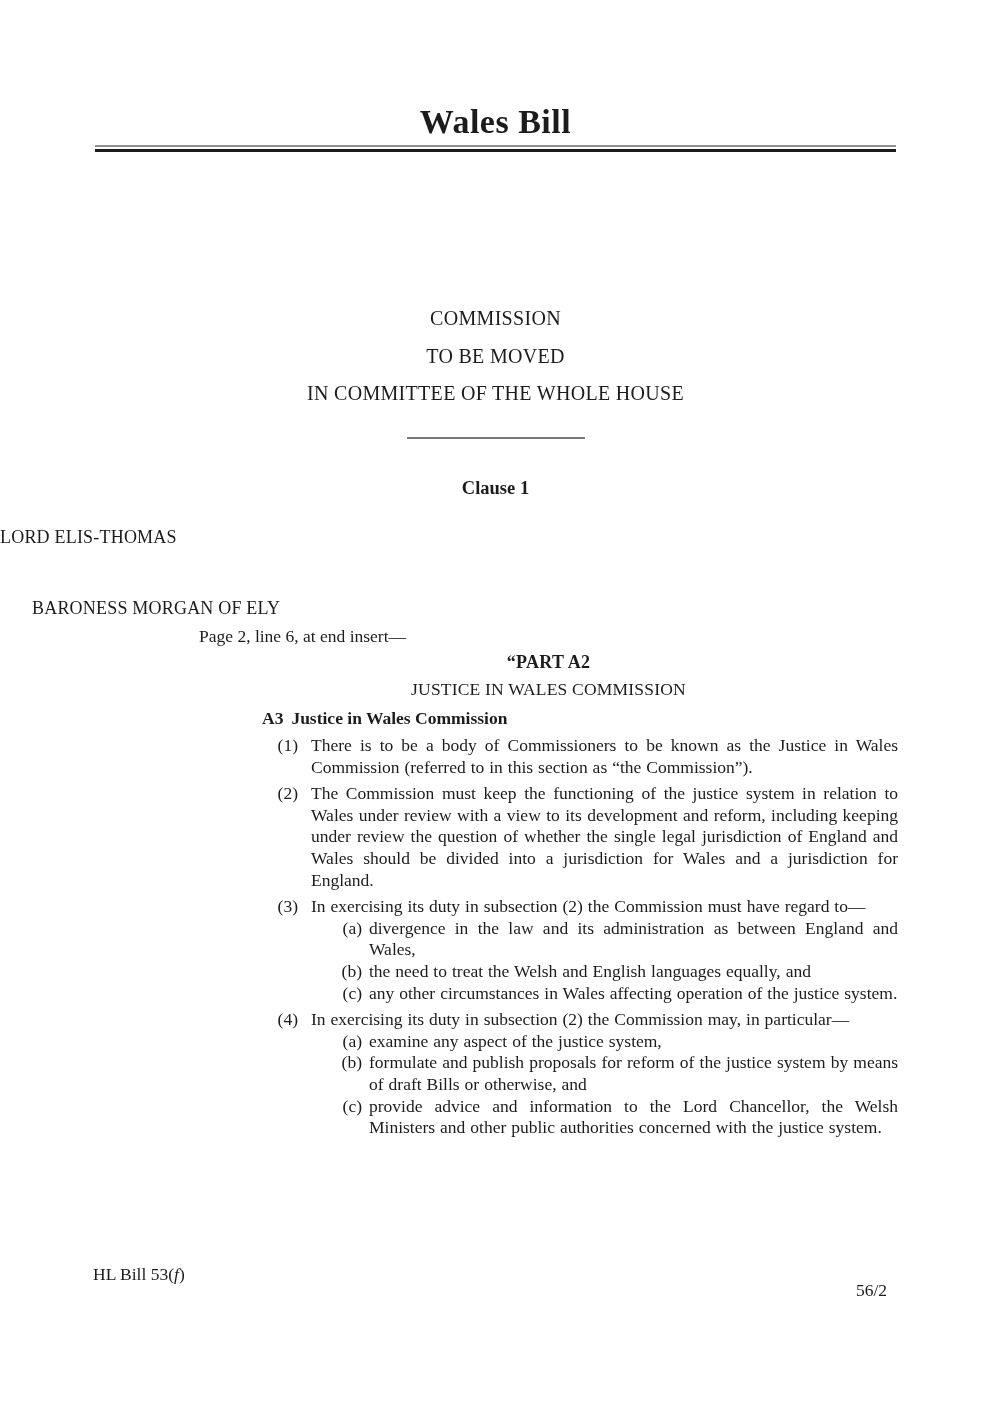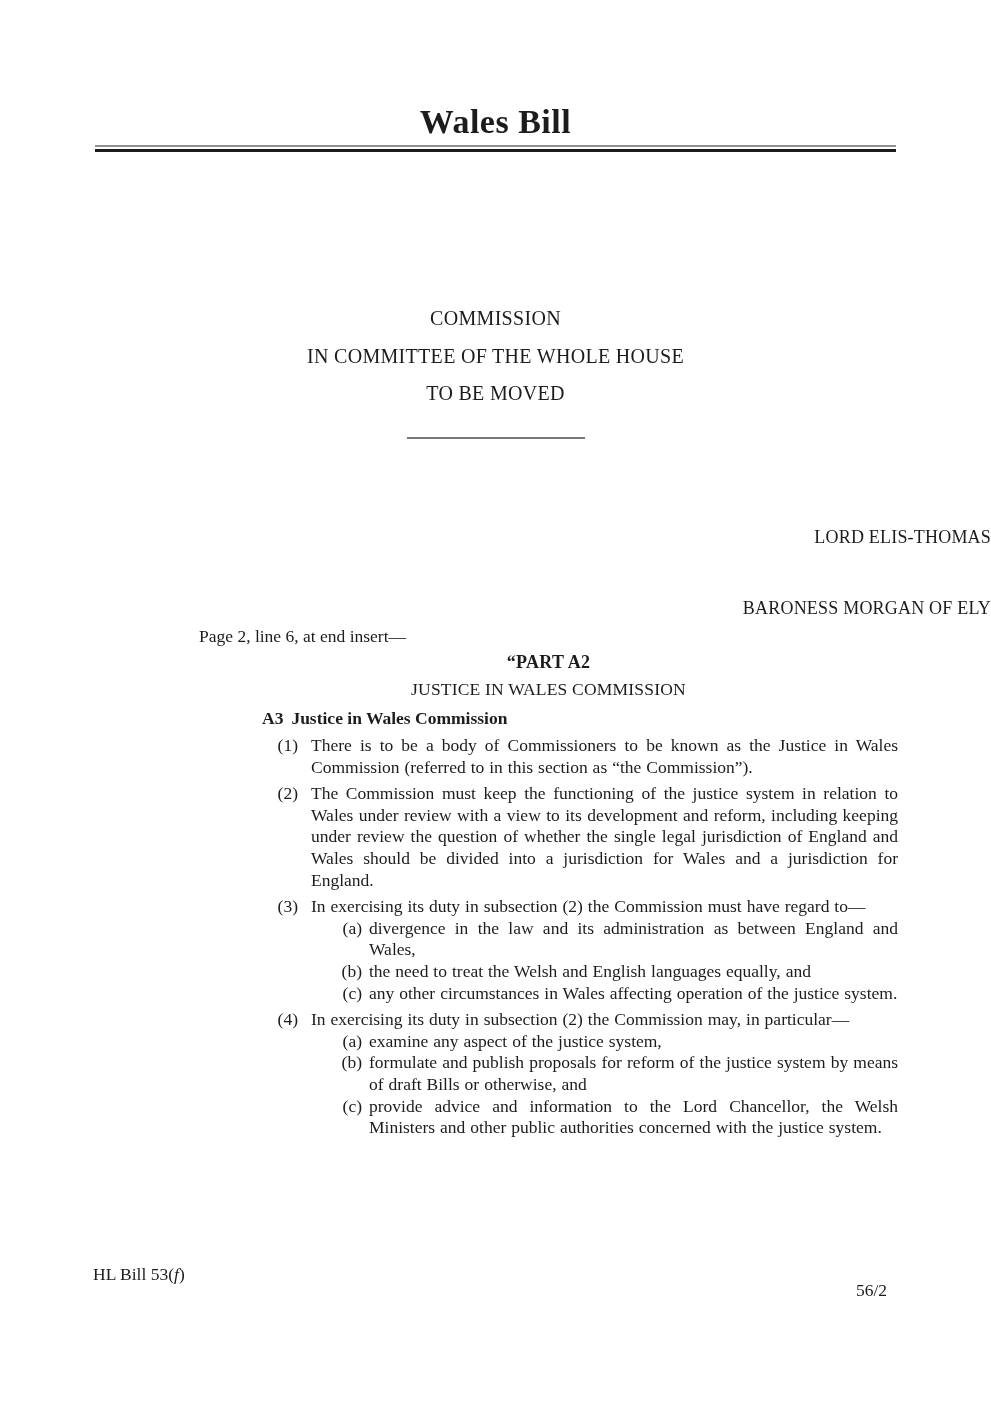--- a/index.html
+++ b/index.html
@@ -52,21 +52,21 @@
     position: absolute;
     top: 478px; left: 0; right: 0;
     text-align: center;
     font-size: 18.5px;
     font-weight: 700;
   }
 
   .mover {
     position: absolute;
     left: 0; right: 0;
-    text-align: right;
+    text-align: left;
     font-size: 18px;
     letter-spacing: 0.2px;
   }
   .mover-1 { top: 527px; }
   .mover-2 { top: 598px; padding-left: 32px; }
 
   .instr {
     position: absolute;
     left: 199px; right: 93px;
     font-size: 17.5px;
@@ -141,26 +141,27 @@
 </head>
 <body>
 
 <div class="page">
 
   <h1 class="bill-title">Wales Bill</h1>
   <div class="title-rule"></div>
 
   <div class="amend-header">
     <div>COMMISSION</div>
+    <div>TO BE MOVED</div>
     <div>IN COMMITTEE OF THE WHOLE HOUSE</div>
-    <div>TO BE MOVED</div>
   </div>
 
   <div class="short-rule"></div>
 
+  <div class="clause-heading">Clause 1</div>
 
   <div class="mover mover-1">LORD ELIS-THOMAS</div>
 
   <div class="mover mover-2">BARONESS MORGAN OF ELY</div>
   <div class="instr instr-2">Page 2, line 6, at end insert—</div>
 
   <div class="part-heading">“PART A2</div>
   <div class="part-subheading">JUSTICE IN WALES COMMISSION</div>
 
   <div class="section-heading">

